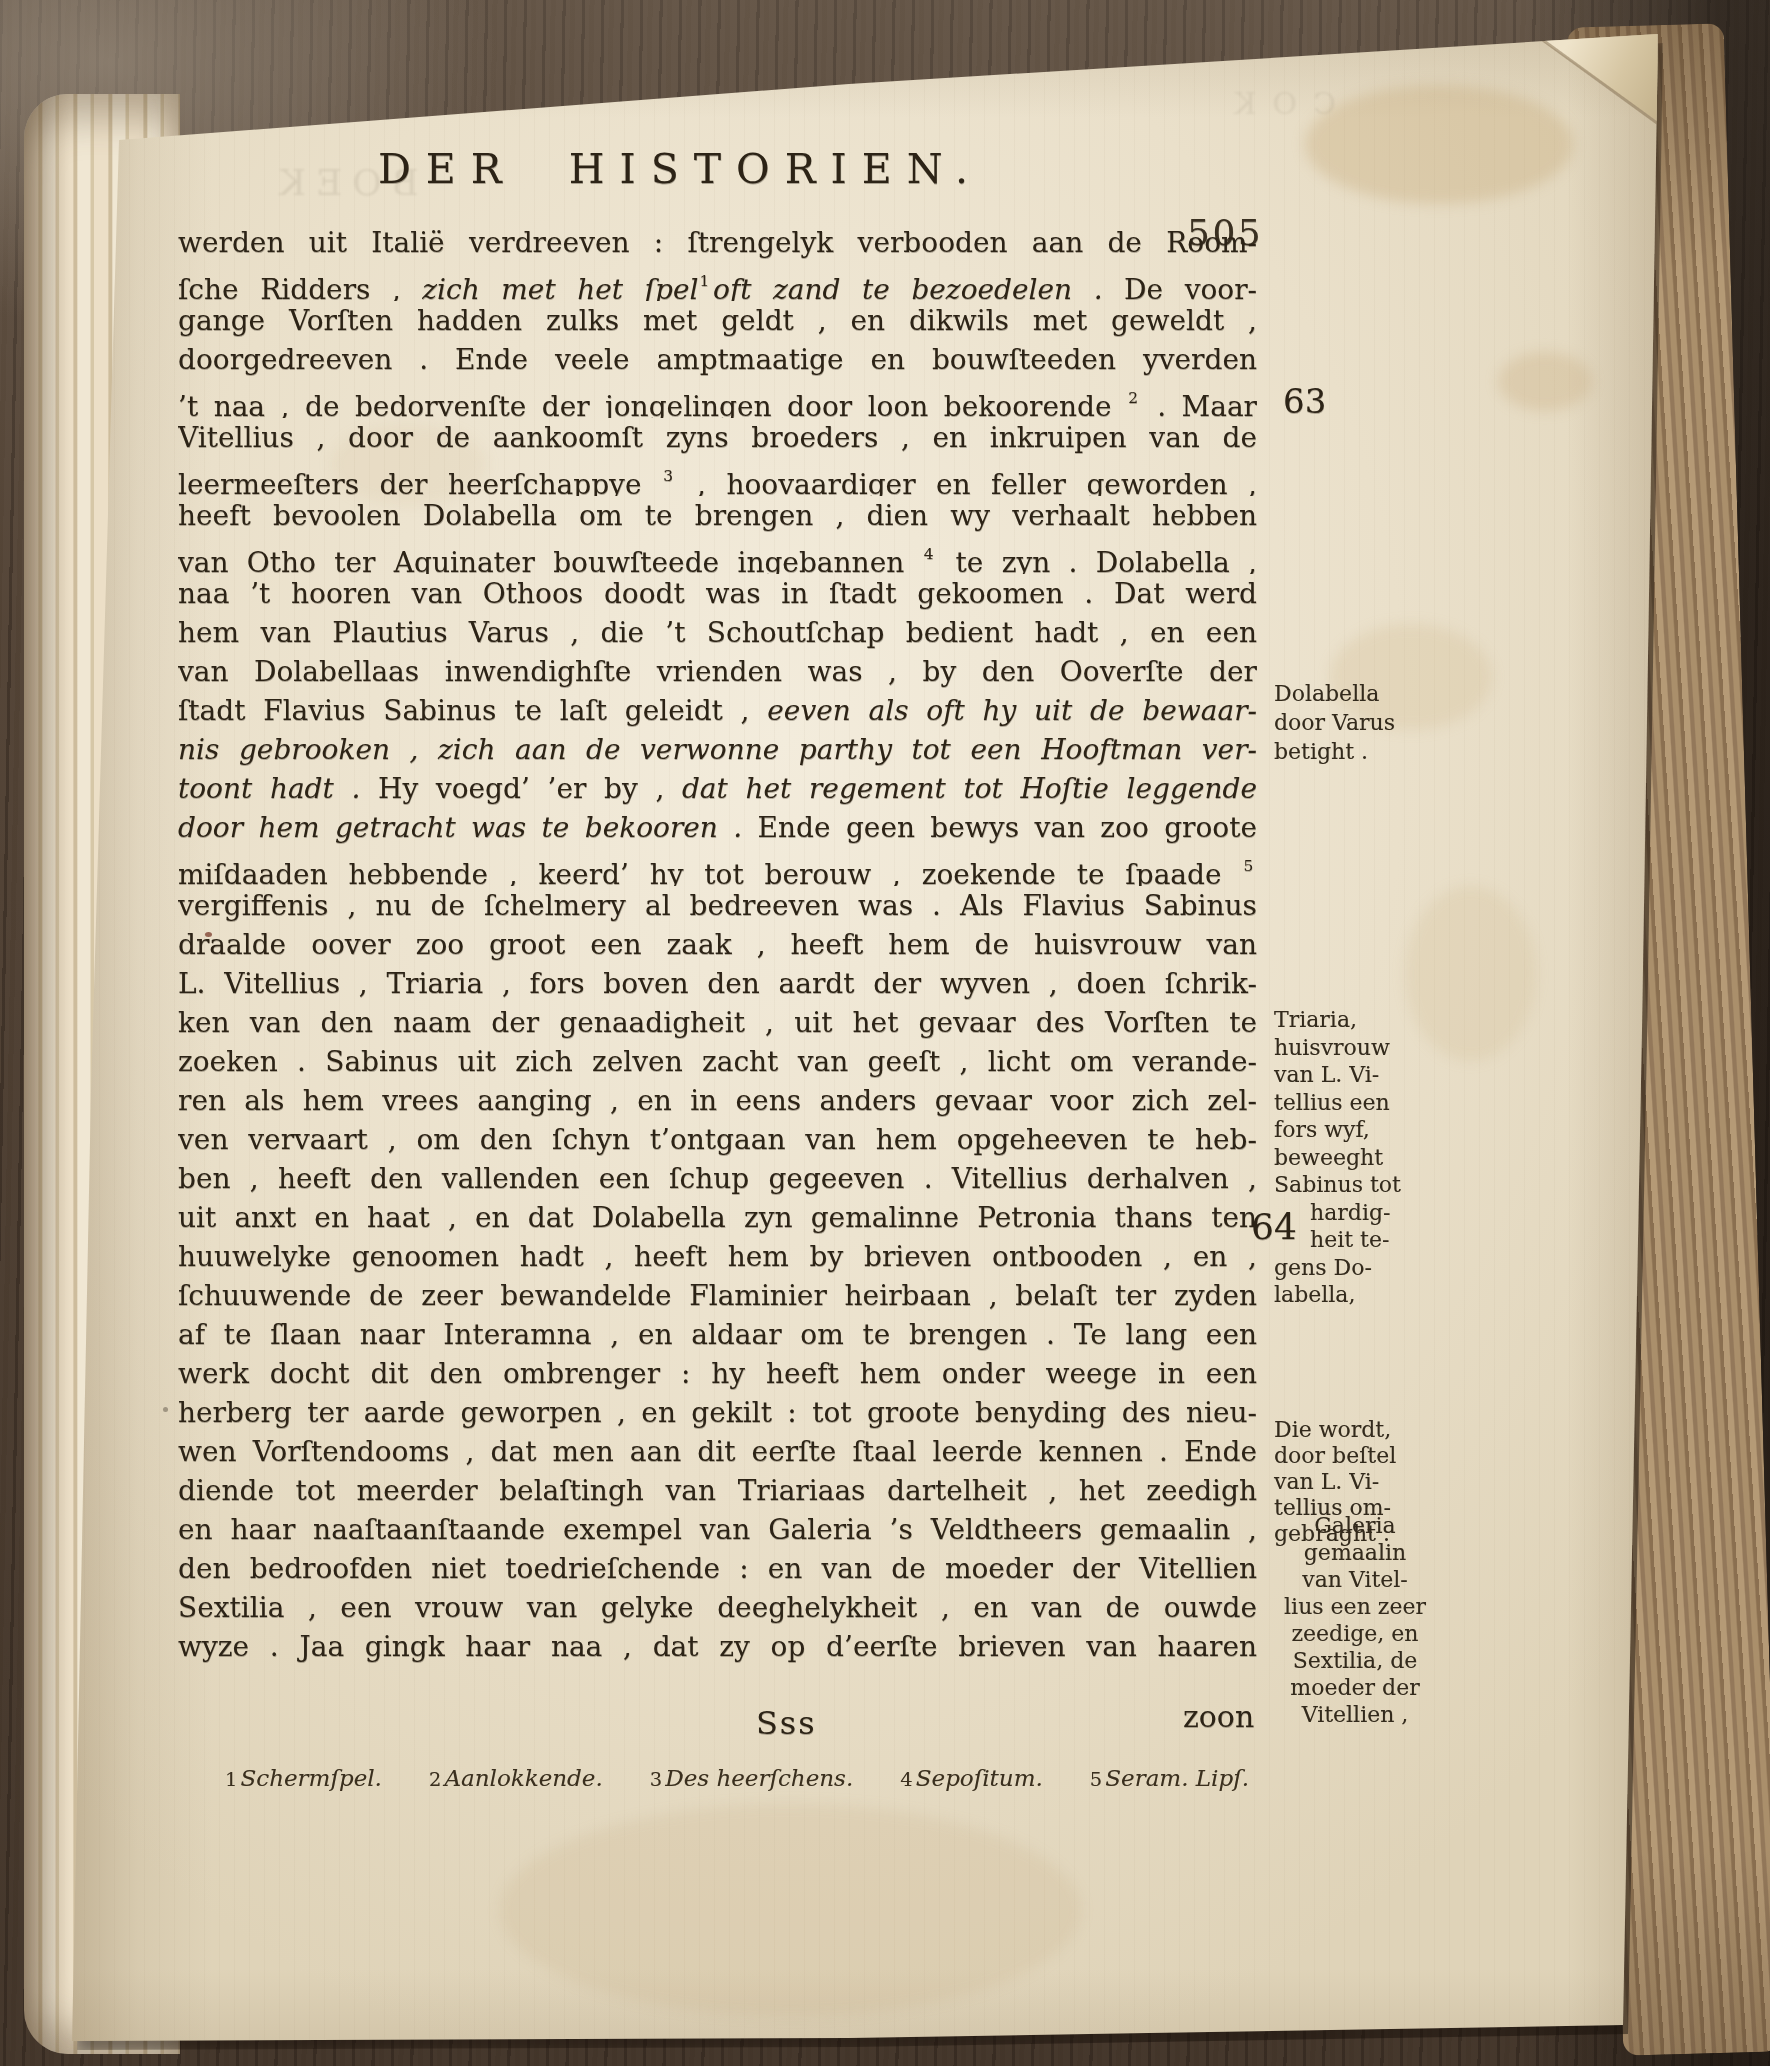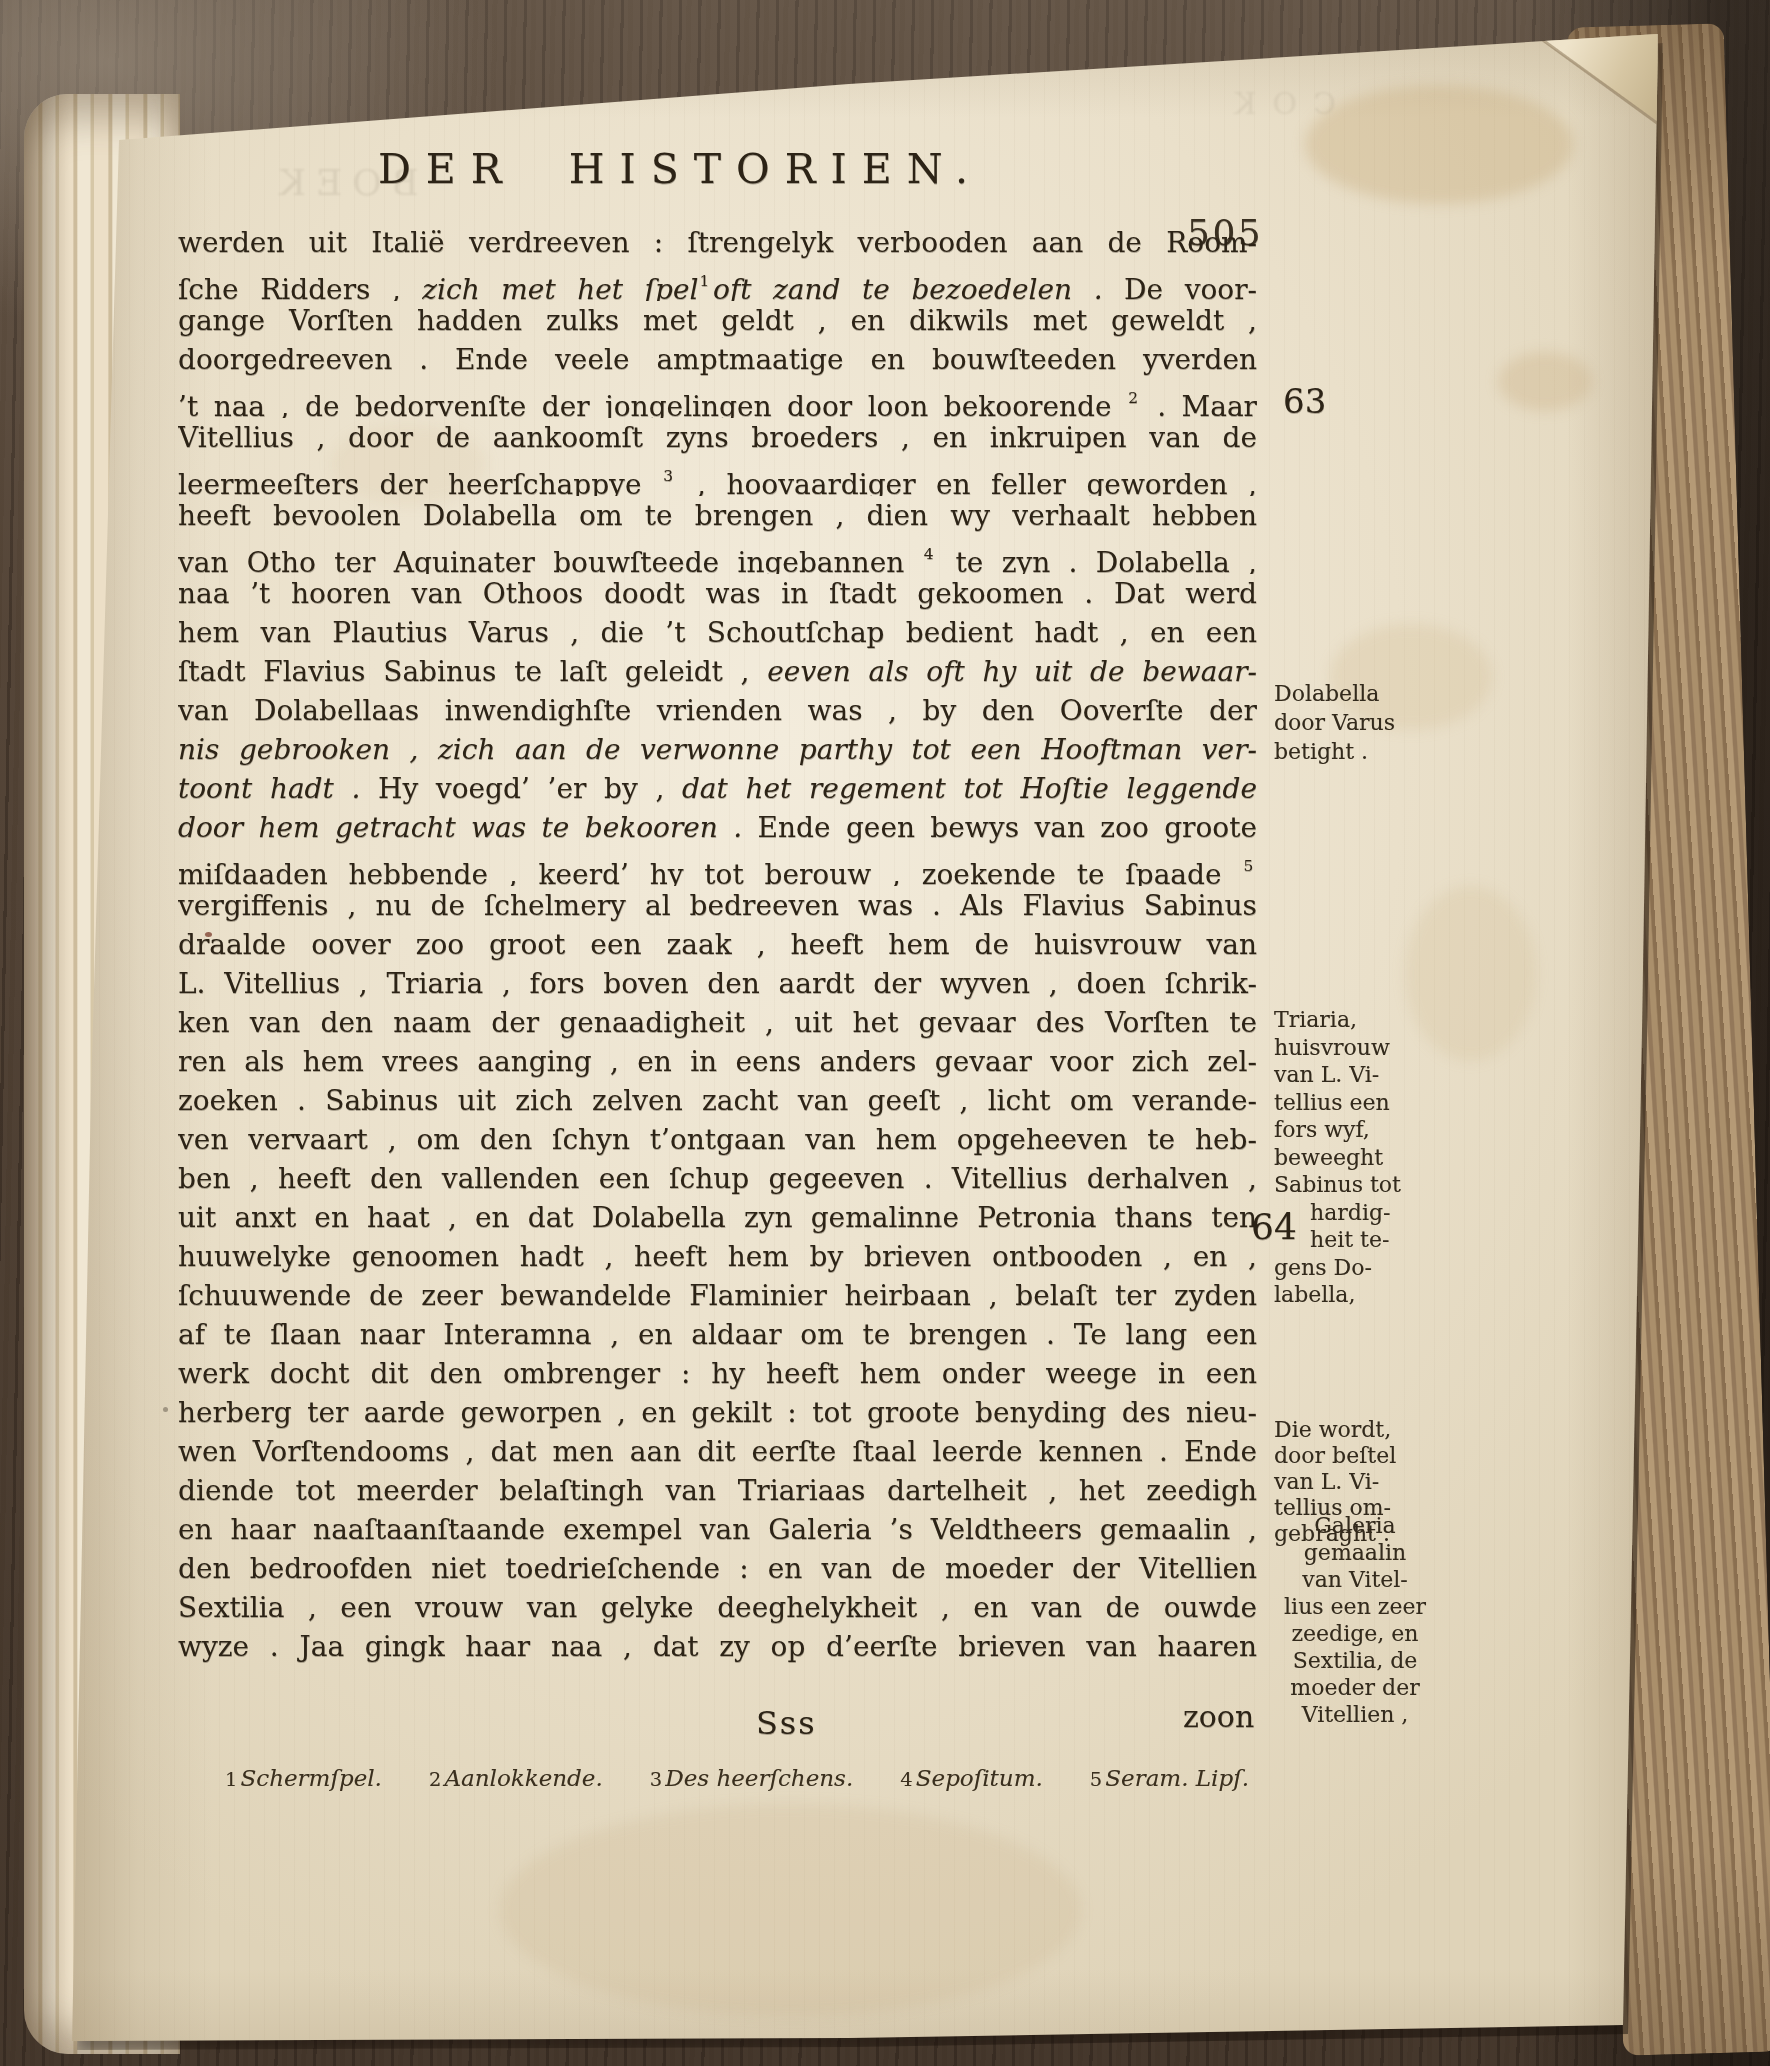--- a/index.html
+++ b/index.html
@@ -154,32 +154,32 @@
         <div class="bline"><span class="seg-r">ſche Ridders , </span><span class="seg-i">zich met het ſpel</span><span class="seg-s">1</span><span class="seg-i">oft zand te bezoedelen . </span><span class="seg-r">De voor-</span></div>
         <div class="bline"><span class="seg-r">gange Vorſten hadden zulks met geldt , en dikwils met geweldt ,</span></div>
         <div class="bline"><span class="seg-r">doorgedreeven . Ende veele amptmaatige en bouwſteeden yverden</span></div>
         <div class="bline"><span class="seg-r">’t naa , de bedorvenſte der jongelingen door loon bekoorende </span><span class="seg-s">2</span><span class="seg-r"> . Maar</span></div>
         <div class="bline"><span class="seg-r">Vitellius , door de aankoomſt zyns broeders , en inkruipen van de</span></div>
         <div class="bline"><span class="seg-r">leermeeſters der heerſchappye </span><span class="seg-s">3</span><span class="seg-r"> , hoovaardiger en feller geworden ,</span></div>
         <div class="bline"><span class="seg-r">heeft bevoolen Dolabella om te brengen , dien wy verhaalt hebben</span></div>
         <div class="bline"><span class="seg-r">van Otho ter Aquinater bouwſteede ingebannen </span><span class="seg-s">4</span><span class="seg-r"> te zyn . Dolabella ,</span></div>
         <div class="bline"><span class="seg-r">naa ’t hooren van Othoos doodt was in ſtadt gekoomen . Dat werd</span></div>
         <div class="bline"><span class="seg-r">hem van Plautius Varus , die ’t Schoutſchap bedient hadt , en een</span></div>
+        <div class="bline"><span class="seg-r">van Dolabellaas inwendighſte vrienden was , by den Ooverſte der</span></div>
         <div class="bline"><span class="seg-r">ſtadt Flavius Sabinus te laſt geleidt , </span><span class="seg-i">eeven als oft hy uit de bewaar-</span></div>
-        <div class="bline"><span class="seg-r">van Dolabellaas inwendighſte vrienden was , by den Ooverſte der</span></div>
         <div class="bline"><span class="seg-i">nis gebrooken , zich aan de verwonne parthy tot een Hooftman ver-</span></div>
         <div class="bline"><span class="seg-i">toont hadt . </span><span class="seg-r">Hy voegd’ ’er by , </span><span class="seg-i">dat het regement tot Hoſtie leggende</span></div>
         <div class="bline"><span class="seg-i">door hem getracht was te bekooren . </span><span class="seg-r">Ende geen bewys van zoo groote</span></div>
         <div class="bline"><span class="seg-r">miſdaaden hebbende , keerd’ hy tot berouw , zoekende te ſpaade </span><span class="seg-s">5</span></div>
         <div class="bline"><span class="seg-r">vergiffenis , nu de ſchelmery al bedreeven was . Als Flavius Sabinus</span></div>
         <div class="bline"><span class="seg-r">draalde oover zoo groot een zaak , heeft hem de huisvrouw van</span></div>
         <div class="bline"><span class="seg-r">L. Vitellius , Triaria , fors boven den aardt der wyven , doen ſchrik-</span></div>
         <div class="bline"><span class="seg-r">ken van den naam der genaadigheit , uit het gevaar des Vorſten te</span></div>
+        <div class="bline"><span class="seg-r">zoeken . Sabinus uit zich zelven zacht van geeſt , licht om verande-</span></div>
         <div class="bline"><span class="seg-r">ren als hem vrees aanging , en in eens anders gevaar voor zich zel-</span></div>
-        <div class="bline"><span class="seg-r">zoeken . Sabinus uit zich zelven zacht van geeſt , licht om verande-</span></div>
         <div class="bline"><span class="seg-r">ven vervaart , om den ſchyn t’ontgaan van hem opgeheeven te heb-</span></div>
         <div class="bline"><span class="seg-r">ben , heeft den vallenden een ſchup gegeeven . Vitellius derhalven ,</span></div>
         <div class="bline"><span class="seg-r">uit anxt en haat , en dat Dolabella zyn gemalinne Petronia thans ten</span></div>
         <div class="bline"><span class="seg-r">huuwelyke genoomen hadt , heeft hem by brieven ontbooden , en ,</span></div>
         <div class="bline"><span class="seg-r">ſchuuwende de zeer bewandelde Flaminier heirbaan , belaſt ter zyden</span></div>
         <div class="bline"><span class="seg-r">af te ſlaan naar Interamna , en aldaar om te brengen . Te lang een</span></div>
         <div class="bline"><span class="seg-r">werk docht dit den ombrenger : hy heeft hem onder weege in een</span></div>
         <div class="bline"><span class="seg-r">herberg ter aarde geworpen , en gekilt : tot groote benyding des nieu-</span></div>
         <div class="bline"><span class="seg-r">wen Vorſtendooms , dat men aan dit eerſte ſtaal leerde kennen . Ende</span></div>
         <div class="bline"><span class="seg-r">diende tot meerder belaſtingh van Triariaas dartelheit , het zeedigh</span></div>

